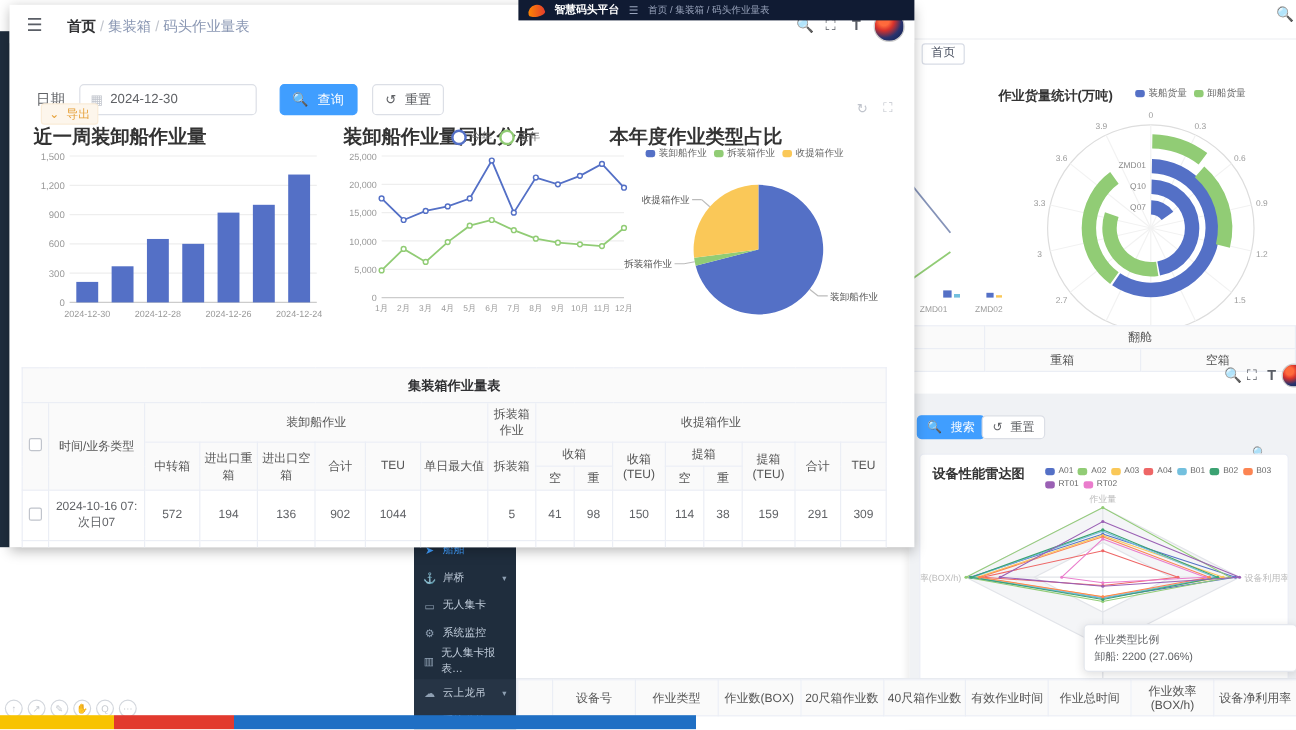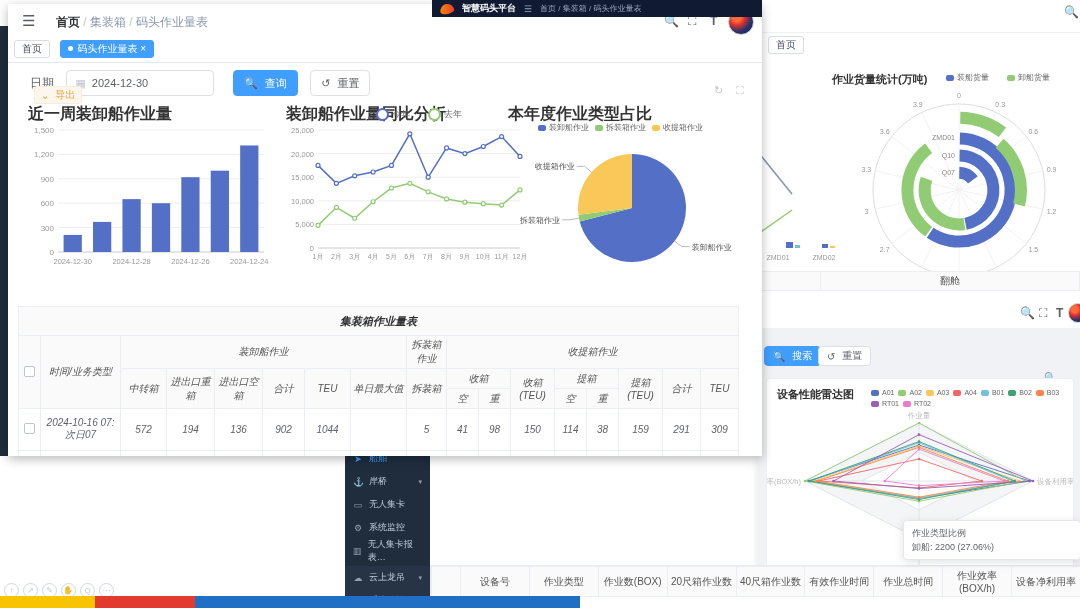--- a/index.html
+++ b/index.html
@@ -24,21 +24,21 @@
   .filter-label{font-size:12px;color:#606266;}
   .inp{display:inline-flex;align-items:center;height:24px;border:1px solid #dcdfe6;border-radius:4px;
     background:#fff;font-size:11px;color:#606266;padding:0 8px;gap:6px;}
   .btn{display:inline-flex;align-items:center;justify-content:center;height:24px;padding:0 10px;
     border-radius:4px;font-size:11px;gap:4px;cursor:pointer;border:1px solid #dcdfe6;background:#fff;color:#606266;}
   .btn.primary{background:#409EFF;border-color:#409EFF;color:#fff;}
   .btn.small{height:18px;font-size:10px;padding:0 8px;}
   .warn-tag{display:inline-flex;align-items:center;height:16px;padding:0 6px;font-size:10px;gap:3px;
     color:#E6A23C;background:#fdf6ec;border:1px solid #faecd8;border-radius:3px;}
   .chart-title{font-size:16px;font-weight:bold;color:#333;}
-  .legend{display:flex;gap:18px;align-items:center;font-size:9px;color:#666;}
+  .legend{display:flex;gap:6px;align-items:center;font-size:9px;color:#666;}
   .legend .it{display:flex;align-items:center;gap:3px;cursor:pointer;}
   .sw{width:12px;height:7px;border-radius:2px;display:inline-block;}
   .ring{width:9px;height:9px;border-radius:50%;border:2px solid;display:inline-block;background:#fff;}
   .tool-ic{font-size:12px;color:#5a5e66;cursor:pointer;}
   .avatar{border-radius:50%;background:radial-gradient(circle at 32% 30%,#ff6a3c 0 18%,#d8322c 35%,#28336e 62%,#0b1e4a 100%);
     border:1px solid #ccc;cursor:pointer;}
   
   table.grid{border-collapse:collapse;table-layout:fixed;width:100%;background:#fff;}
   table.grid td{border:1px solid #ebeef5;font-size:10px;color:#606266;text-align:center;padding:2px 1px;
     overflow:hidden;white-space:normal;}
@@ -157,20 +157,25 @@
     <table class="grid abs" style="left:0;top:271px;width:322px;">
       <colgroup>
           <col style="width:62px">
           <col>
           <col>
         </colgroup>
       <tbody>
           <tr>
             <td class="hd"></td>
           <td class="hd" colspan="2">翻舱</td>
+          </tr>
+      <tr>
+            <td class="hd"></td>
+          <td class="hd">重箱</td>
+          <td class="hd">空箱</td>
           </tr>
     </tbody>
       </table>
 
     <span class="abs tool-ic" style="left:262px;top:306px;">🔍</span>
     <span class="abs tool-ic" style="left:281px;top:306px;">⛶</span>
     <span class="abs tool-ic" style="left:298px;top:306px;font-weight:bold;">T</span>
     <span class="abs avatar" style="left:310px;top:303px;width:18px;height:18px;"></span>
 
     <div class="abs rw-lower">
@@ -293,24 +298,20 @@
         <span class="lnk">集装箱</span>
         <span style="color:#c0c4cc;"> / </span>
         <span class="lnk">码头作业量表</span>
       </span>
       <span class="abs tool-ic" style="left:656px;top:10px;">🔍</span>
       <span class="abs tool-ic" style="left:680px;top:10px;">⛶</span>
       <span class="abs tool-ic" style="left:702px;top:10px;font-weight:bold;">T</span>
       <span class="abs avatar" style="left:720px;top:5px;width:24px;height:24px;"></span>
     </div>
 
-    <div class="tabrow">
-      <span class="tag" style="margin-top:4px;">首页</span>
-      <span class="tag active" style="margin-top:4px;"><span class="dot"></span><span>码头作业量表</span> <span>×</span></span>
-    </div>
 
     <div class="abs" style="left:22px;top:66px;">
       <span class="filter-label">日期</span>
       <span class="inp" style="width:130px;margin-left:8px;">
         <span style="color:#c0c4cc;">▦</span>
         <span>2024-12-30</span>
       </span>
       <span class="btn primary" style="margin-left:14px;">🔍&nbsp;<span>查询</span></span>
       <span class="btn" style="margin-left:8px;">↺&nbsp;<span>重置</span></span>
     </div>
@@ -432,21 +433,21 @@
         <path d="M124,78 L71.69650929905393,91.42925390690219 A54,54 0 0 1 70.42580612901818,84.7679946124724 Z" fill="#91cc75"></path>
         <line x1="70.95648846065083" y1="88.11859098762918" x2="62.115903204092625" y2="89.80502281890071" stroke="#bbb"></line>
         <line x1="62.115903204092625" y1="89.80502281890071" x2="54.115903204092625" y2="89.80502281890071" stroke="#bbb"></line>
         <text x="52.115903204092625" y="92.80502281890071" font-size="8" fill="#555" text-anchor="end">拆装箱作业</text>
         <path d="M124,78 L70.42580612901818,84.7679946124724 A54,54 0 0 1 123.99999999999999,24 Z" fill="#fac858"></path>
         <line x1="83.49400223995517" y1="42.28915927252283" x2="76.74300261328102" y2="36.33735248460997" stroke="#bbb"></line>
         <line x1="76.74300261328102" y1="36.33735248460997" x2="68.74300261328102" y2="36.33735248460997" stroke="#bbb"></line>
         <text x="66.74300261328102" y="39.33735248460997" font-size="8" fill="#555" text-anchor="end">收提箱作业</text>
       </svg>
 
-    <div class="abs" style="left:10px;top:302px;width:720px;font-style:italic;" id="main-table-holder">
+    <div class="abs" style="left:10px;top:302px;width:720px;" id="main-table-holder">
         <table class="grid">
           <colgroup>
             <col style="width:22px">
             <col style="width:80px">
             <col style="width:46px">
             <col style="width:48px">
             <col style="width:48px">
             <col style="width:42px">
             <col style="width:46px">
             <col style="width:56px">

